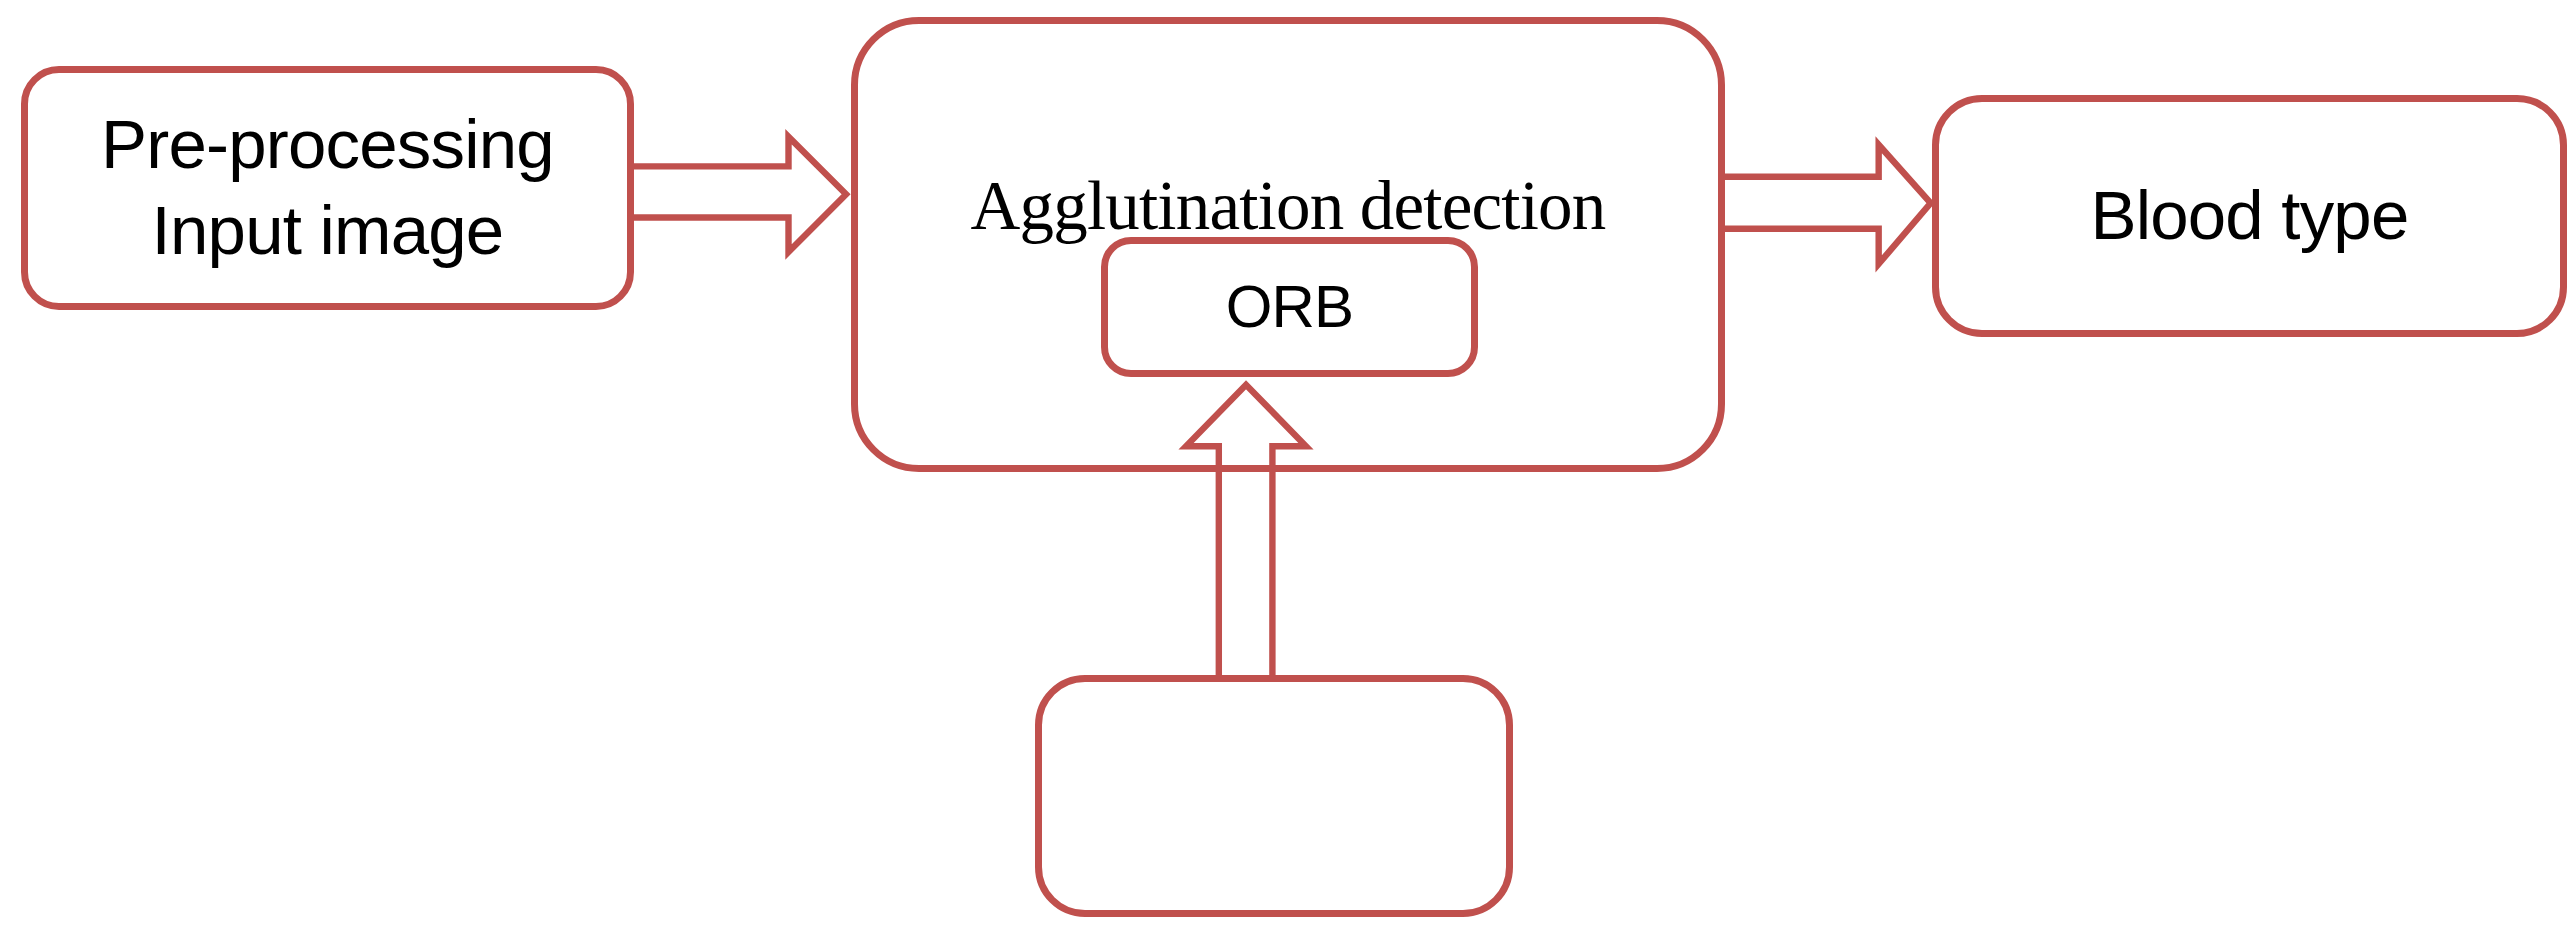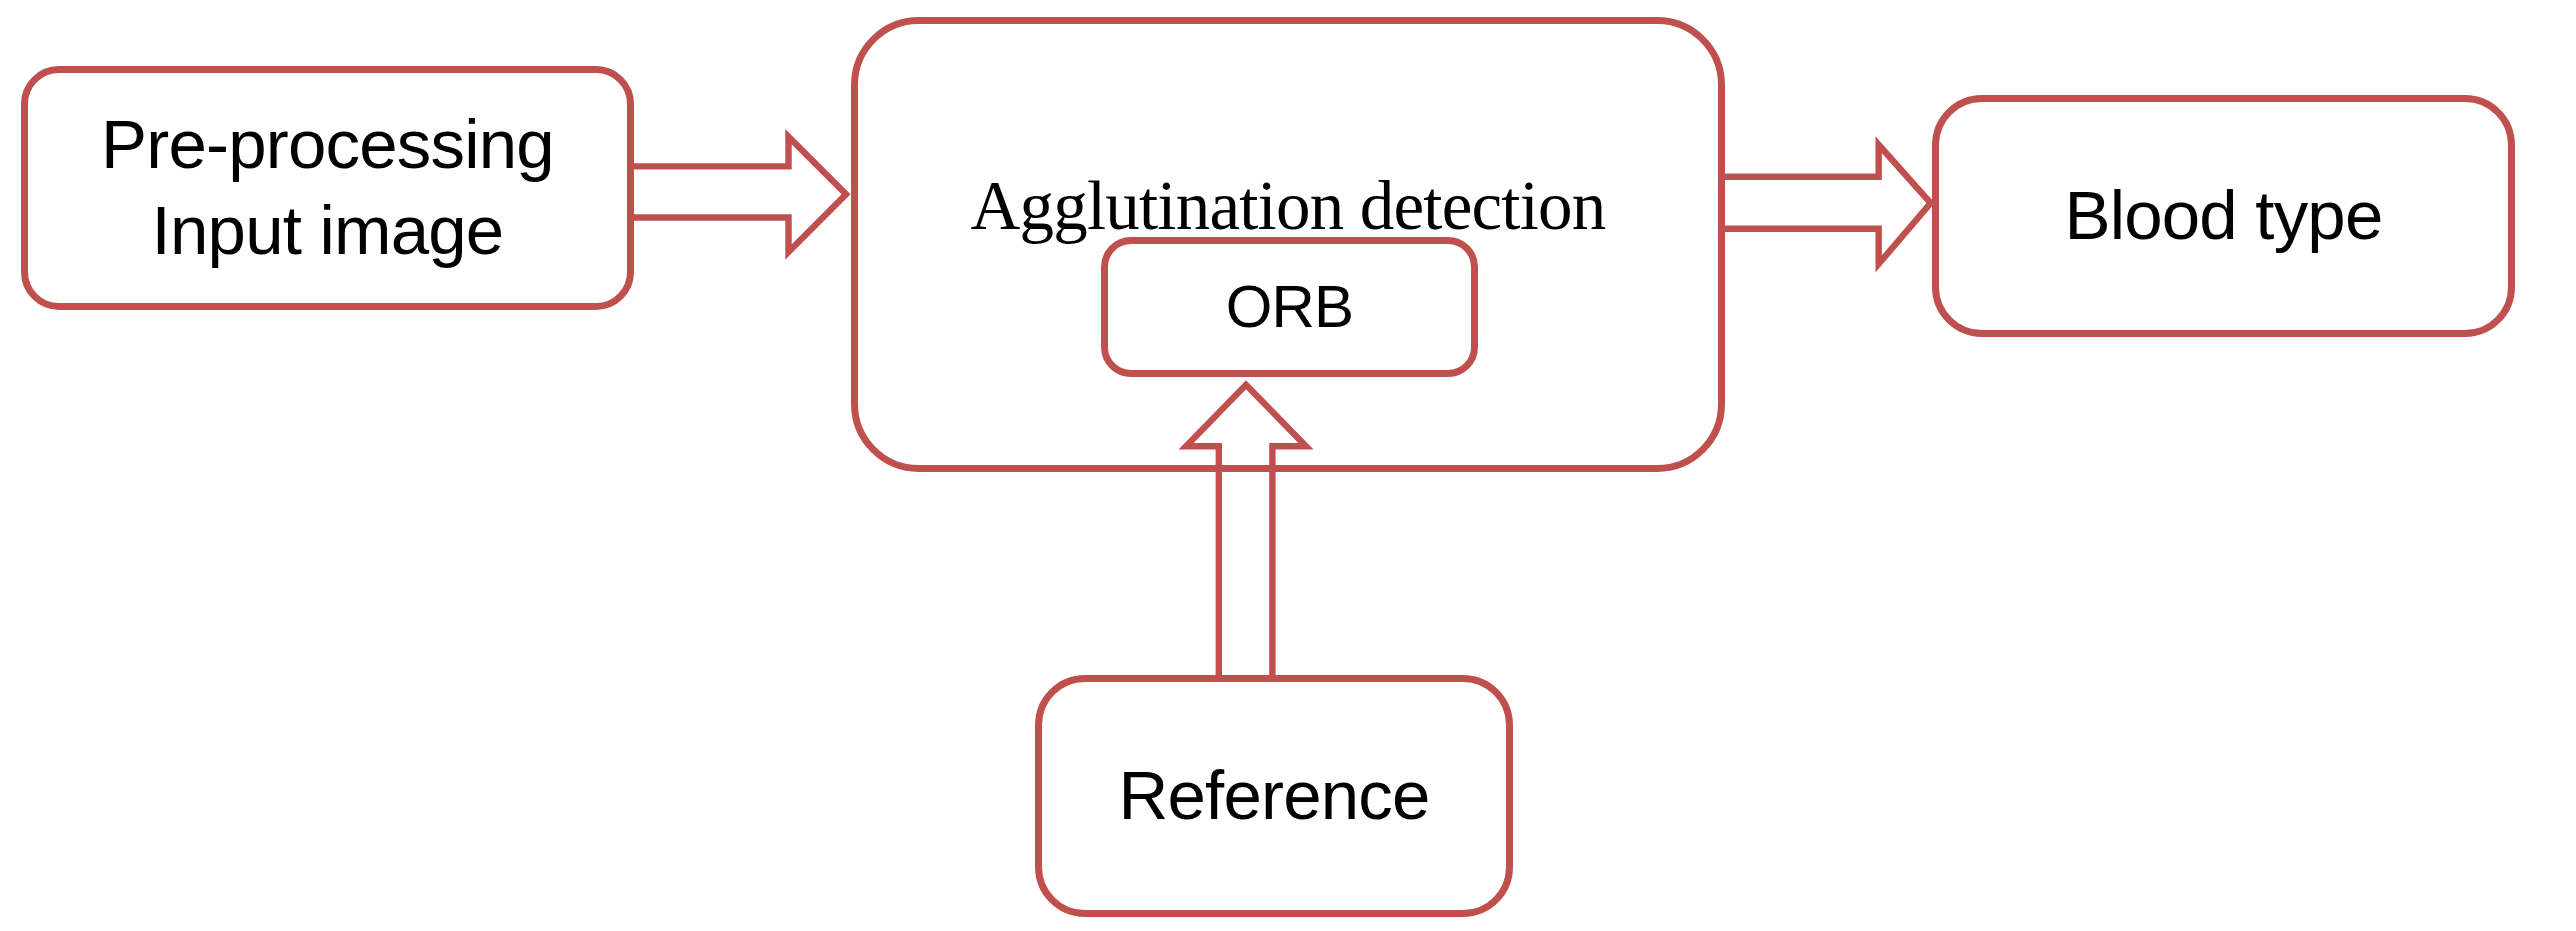--- a/index.html
+++ b/index.html
@@ -47,21 +47,21 @@
   }
   .node .line { display: block; white-space: nowrap; }
 
   .box-input        { left: 21px;   top: 66px;  width: 613px;  height: 244px; border-radius: 38px; }
   .box-agglutination{ left: 851px; top: 17px;  width: 874px; height: 455px; border-radius: 68px;
                       justify-content: flex-start; font-family: Liberation Serif, serif; }
   .agg-label        { position: absolute; left: 0; right: 0; top: 139px; text-align: center;
                       font-size: 69px; line-height: 86px; white-space: nowrap; }
   .box-orb          { left: 1101px; top: 237px; width: 377px;  height: 140px; border-radius: 30px;
                       font-size: 60px; }
-  .box-blood        { left: 1932px; top: 95px; width: 583px;  height: 242px; border-radius: 50px; }
+  .box-blood        { left: 1932px; top: 95px; width: 635px;  height: 242px; border-radius: 50px; }
   .box-reference    { left: 1035px; top: 675px; width: 478px;  height: 242px; border-radius: 50px; }
 </style>
 </head>
 <body>
 
 <div class="canvas">
 
   <svg class="arrows" viewBox="0 0 3219 1164" xmlns="http://www.w3.org/2000/svg">
     <path d="M 790,208 H 985 V 171 L 1057,243 L 985,315 V 272 H 790"></path>
     <path d="M 2152,221 H 2348 V 181 L 2413,254 L 2348,330 V 286 H 2152"></path>
@@ -79,17 +79,16 @@
 
   <div class="node box-orb">
     <span class="line">ORB</span>
   </div>
 
   <div class="node box-blood">
     <span class="line">Blood type</span>
   </div>
 
   <div class="node box-reference">
-    <span class="line">Reference</span>
   </div>
 
 </div>
 
 
 </body></html>

